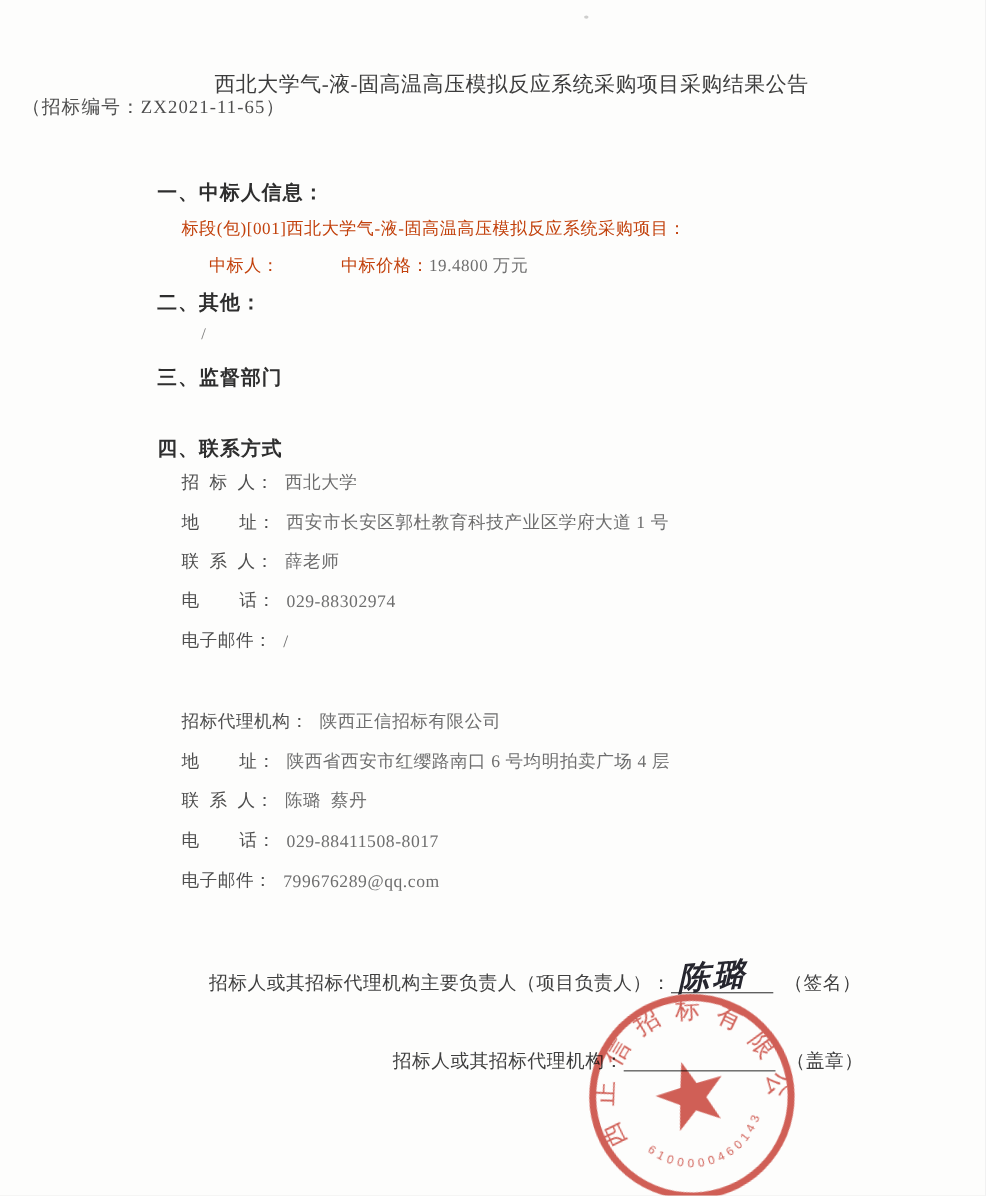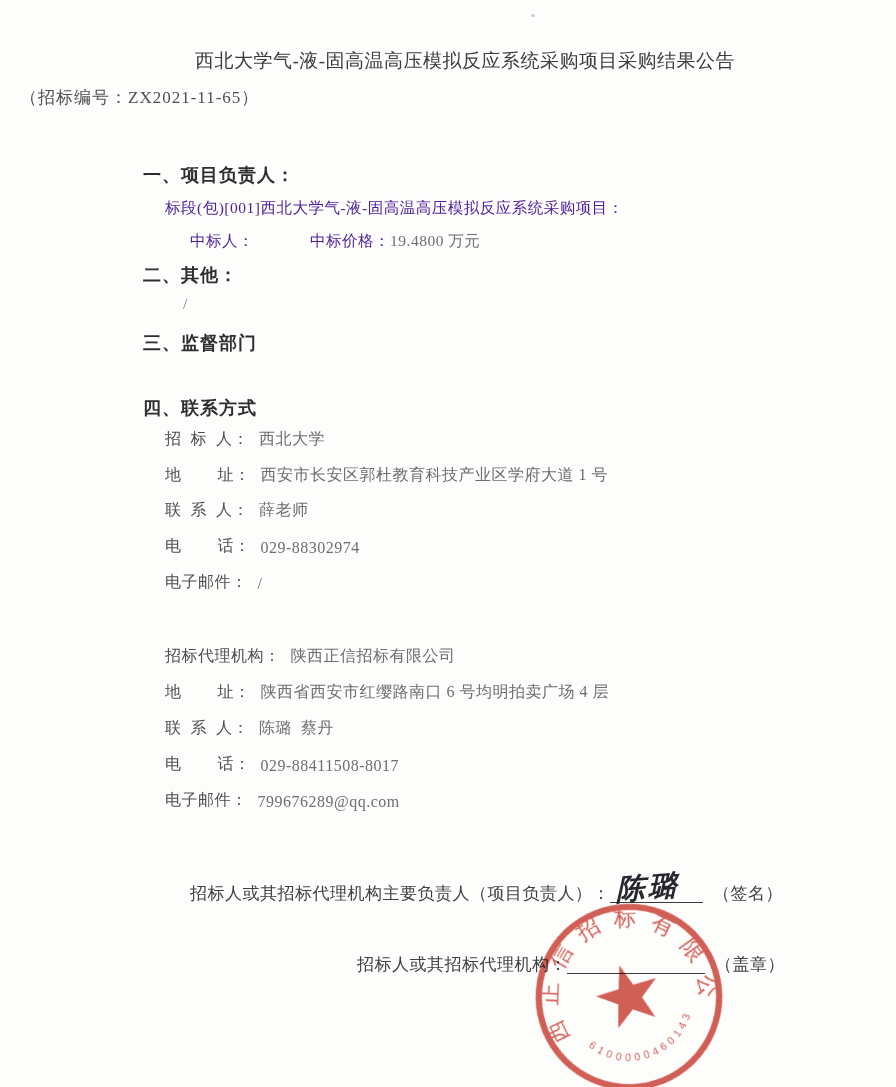--- a/index.html
+++ b/index.html
@@ -7,40 +7,40 @@
     position:relative;
     width:896px;height:1087px;
     margin:0 auto;
     background:#fdfdfc;
     overflow:hidden;
     font-family:"Liberation Serif","DejaVu Serif",serif;
     color:#4a4a4a;
   }
   .abs{position:absolute;}
   .doc-title{
-    left:0;top:48px;width:100%;
+    left:0;top:64px;width:100%;
     text-align:center;
     font-size:19px;letter-spacing:0.5px;
     color:#3c3c3c;
     padding-left:34px;box-sizing:border-box;
   }
   .doc-subtitle{
     left:0;top:86px;width:100%;
     text-align:left;
     font-size:17px;letter-spacing:1px;
     color:#4f4f4f;
     padding-left:20px;box-sizing:border-box;
   }
   .sec-heading{
     left:143px;
     font-family:"Liberation Sans","DejaVu Sans",sans-serif;
     font-weight:700;font-size:18px;
     color:#2e2e2e;letter-spacing:1px;
   }
-  .body-line{font-size:15.5px;color:#4c1d95;letter-spacing:0.5px;white-space:pre;}
+  .body-line{font-size:15.5px;color:#c2410c;letter-spacing:0.5px;white-space:pre;}
   .value-tone{color:#6e6e6e;}
   .winner-line{left:190px;top:231px;display:flex;align-items:baseline;}
   .winner-gap{display:inline-block;width:56px;}
   .row{display:flex;align-items:flex-end;font-size:16px;}
   .row .label{white-space:pre;color:#4e4e4e;letter-spacing:0.5px;}
   .row .value{white-space:pre;color:#6e6e6e;letter-spacing:0.5px;margin-left:10px;}
   .slash{left:183px;top:296px;font-size:15px;color:#777;}
   .sig-row{display:flex;align-items:center;font-size:17px;color:#3f3f3f;letter-spacing:0.5px;}
   .sig-underline{
     display:inline-block;position:relative;
@@ -71,21 +71,21 @@
 </head>
 <body>
 
 <div class="page">
 
   <div class="abs speck"></div>
 
   <div class="abs doc-title">西北大学气-液-固高温高压模拟反应系统采购项目采购结果公告</div>
   <div class="abs doc-subtitle">（招标编号：ZX2021-11-65）</div>
 
-  <div class="abs sec-heading" style="top:163px">一、项目负责人：</div>
+  <div class="abs sec-heading" style="top:163px">一、中标人信息：</div>
   <div class="abs body-line" style="left:165px;top:198px">标段(包)[001]西北大学气-液-固高温高压模拟反应系统采购项目：</div>
   <div class="abs winner-line">
     <span class="body-line">中标人：</span>
     <span class="winner-gap"></span>
     <span class="body-line">中标价格：</span>
     <span class="body-line value-tone">19.4800 万元</span>
   </div>
 
   <div class="abs sec-heading" style="top:263px">二、其他：</div>
   <div class="abs slash">/</div>

